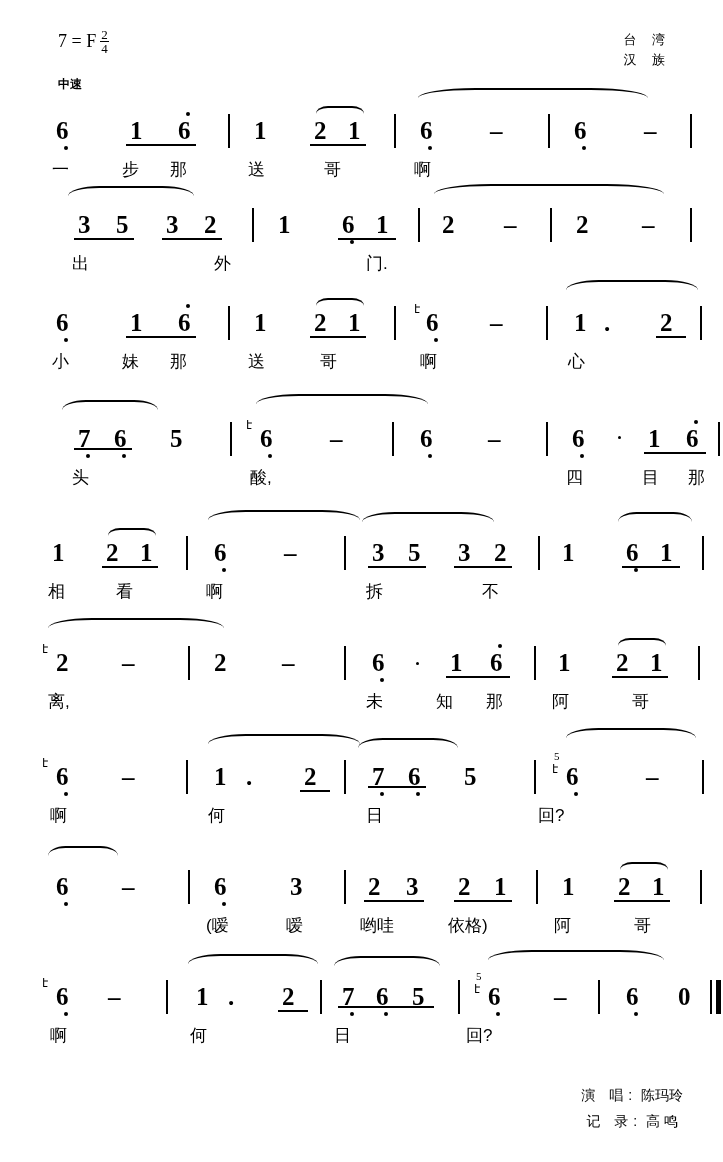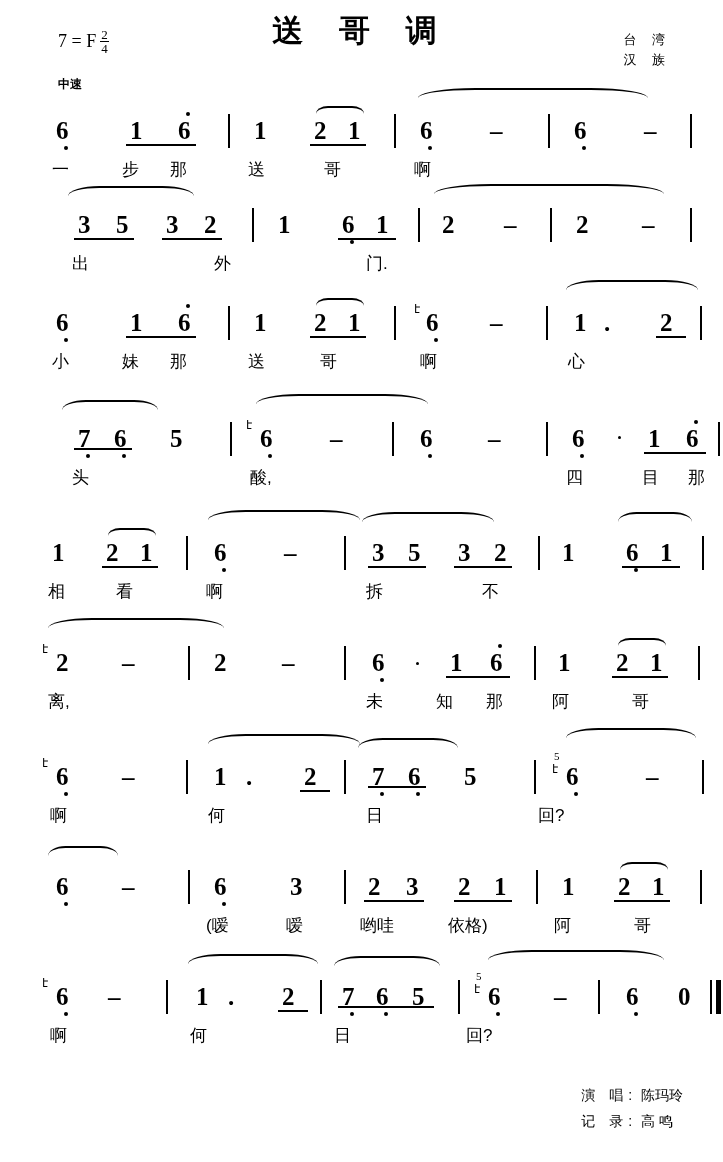--- a/index.html
+++ b/index.html
@@ -37,21 +37,21 @@
   .origin{
     position:absolute;right:52px;top:30px;
     font-size:13px;line-height:20px;text-align:left;
     font-family:"Liberation Sans", sans-serif;
     letter-spacing:6px;
   }
 
   
   .credits{
     position:absolute;right:40px;bottom:28px;
-    font-size:14px;line-height:26px;text-align:left;
+    font-size:14px;line-height:26px;text-align:center;
     font-family:"Liberation Sans", sans-serif;
   }
   .credits div span.lab{letter-spacing:5px;}
 
   
   .row{position:absolute;left:0;width:723px;height:110px;}
   .staff{position:relative;height:64px;margin-left:38px;margin-right:30px;}
 
   .note{
     position:absolute;
@@ -78,21 +78,20 @@
     top:14px;
   }
   .fivemark{position:absolute;font-size:11px;top:8px;font-family:"Liberation Serif",serif;}
   .spk{position:absolute;width:3px;height:3px;background:#000;border-radius:50%;}
 </style>
 </head>
 <body>
 
 <div class="sheet">
 
-  <div class="title">送 哥 调</div>
 
   <div class="keysig">
     <span>7 = F</span><span class="frac"><span class="num">2</span><span class="den">4</span></span>
   </div>
 
   <div class="tempo">中速</div>
 
   <div class="origin">
     <div>台 湾</div>
     <div>汉 族</div>

